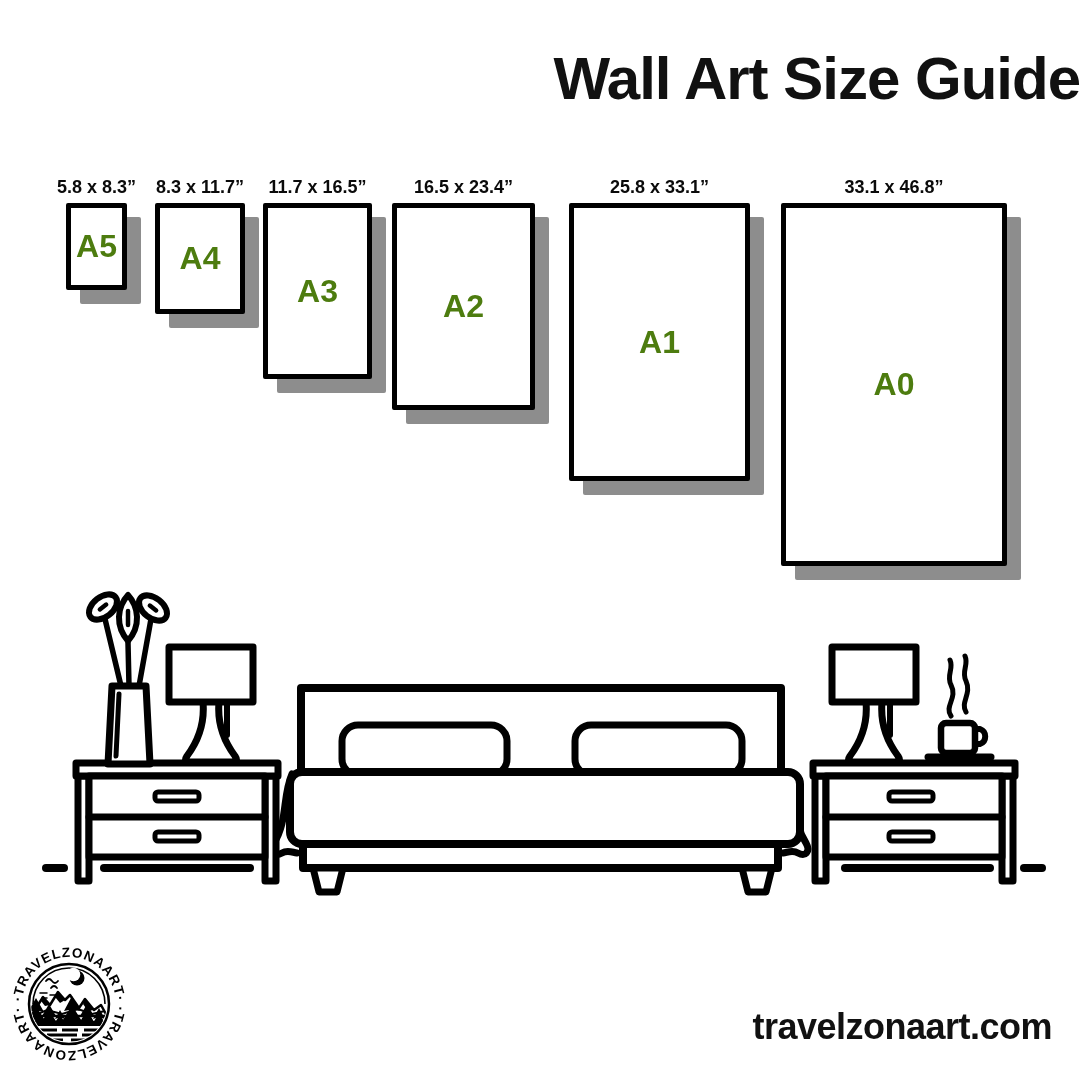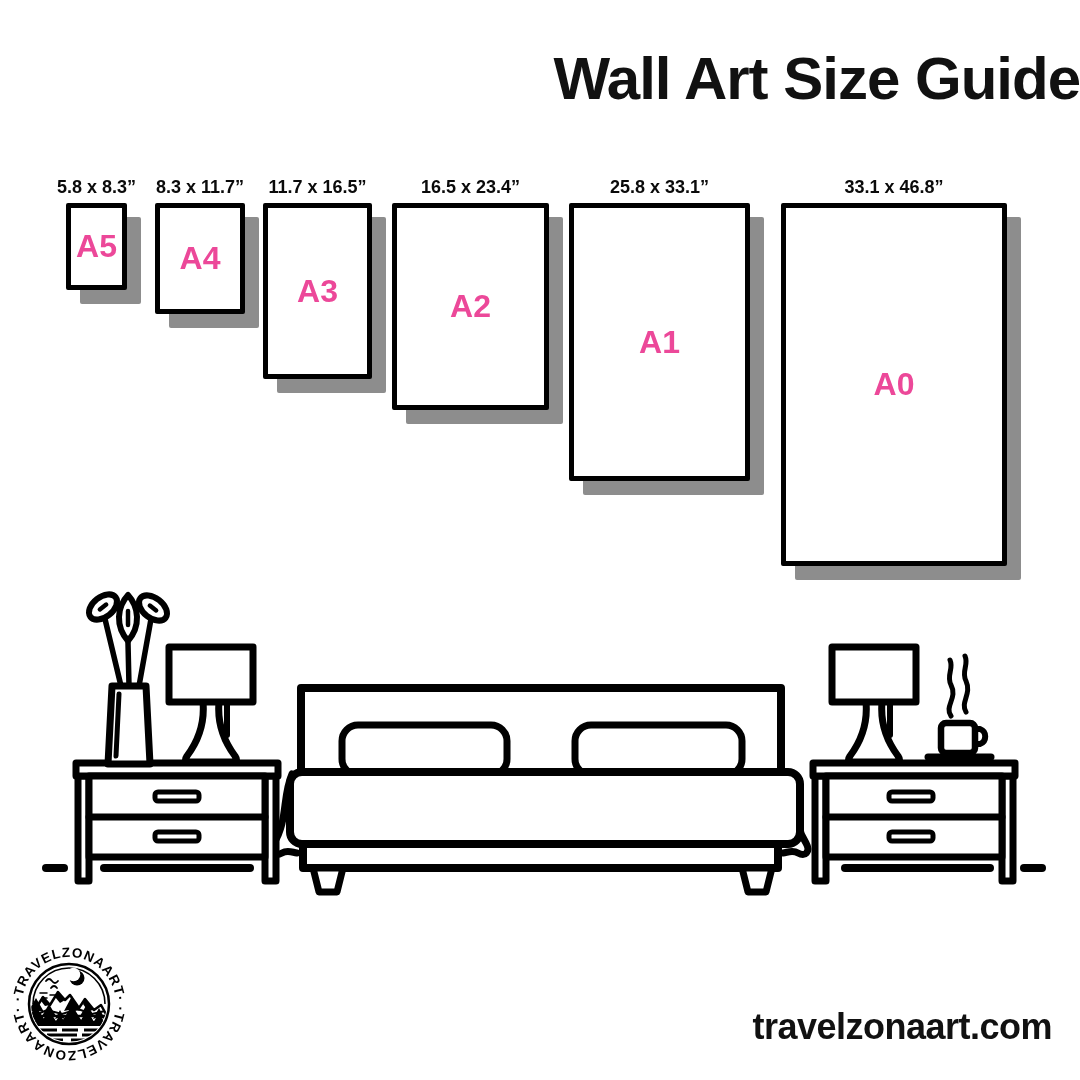--- a/index.html
+++ b/index.html
@@ -11,29 +11,29 @@
   .page-title{
     position:absolute;top:44px;left:0;width:1080px;text-align:right;
     font-size:60px;font-weight:700;letter-spacing:-1px;color:#111;
   }
   
   .paper{
     position:absolute;background:#fff;border:5px solid #000;border-radius:2px;
     box-shadow:14px 14px 0 #8d8d8d;box-sizing:border-box;
     display:flex;align-items:center;justify-content:center;
   }
-  .paper-name{font-size:32px;font-weight:700;color:#ec4899;}
+  .paper-name{font-size:32px;font-weight:700;color:#4d7c0f;}
   .dim-label{
     position:absolute;top:-31px;left:50%;transform:translateX(-50%);
     white-space:nowrap;font-size:18px;font-weight:700;color:#0a0a0a;
   }
   .p-a5{left:66px; top:203px;width:61px; height:87px;}
   .p-a4{left:155px;top:203px;width:90px; height:111px;}
   .p-a3{left:263px;top:203px;width:109px;height:176px;}
-  .p-a2{left:392px;top:203px;width:157px;height:207px;}
+  .p-a2{left:392px;top:203px;width:143px;height:207px;}
   .p-a1{left:569px;top:203px;width:181px;height:278px;}
   .p-a0{left:781px;top:203px;width:226px;height:363px;}
 
   .room-svg{position:absolute;left:0;top:585px;}
   .logo-svg{position:absolute;left:2px;top:920px;}
   .website{
     position:absolute;top:1006px;right:28px;
     font-size:36px;font-weight:700;letter-spacing:-0.5px;color:#111;
   }
   .room-svg *{vector-effect:none;}

